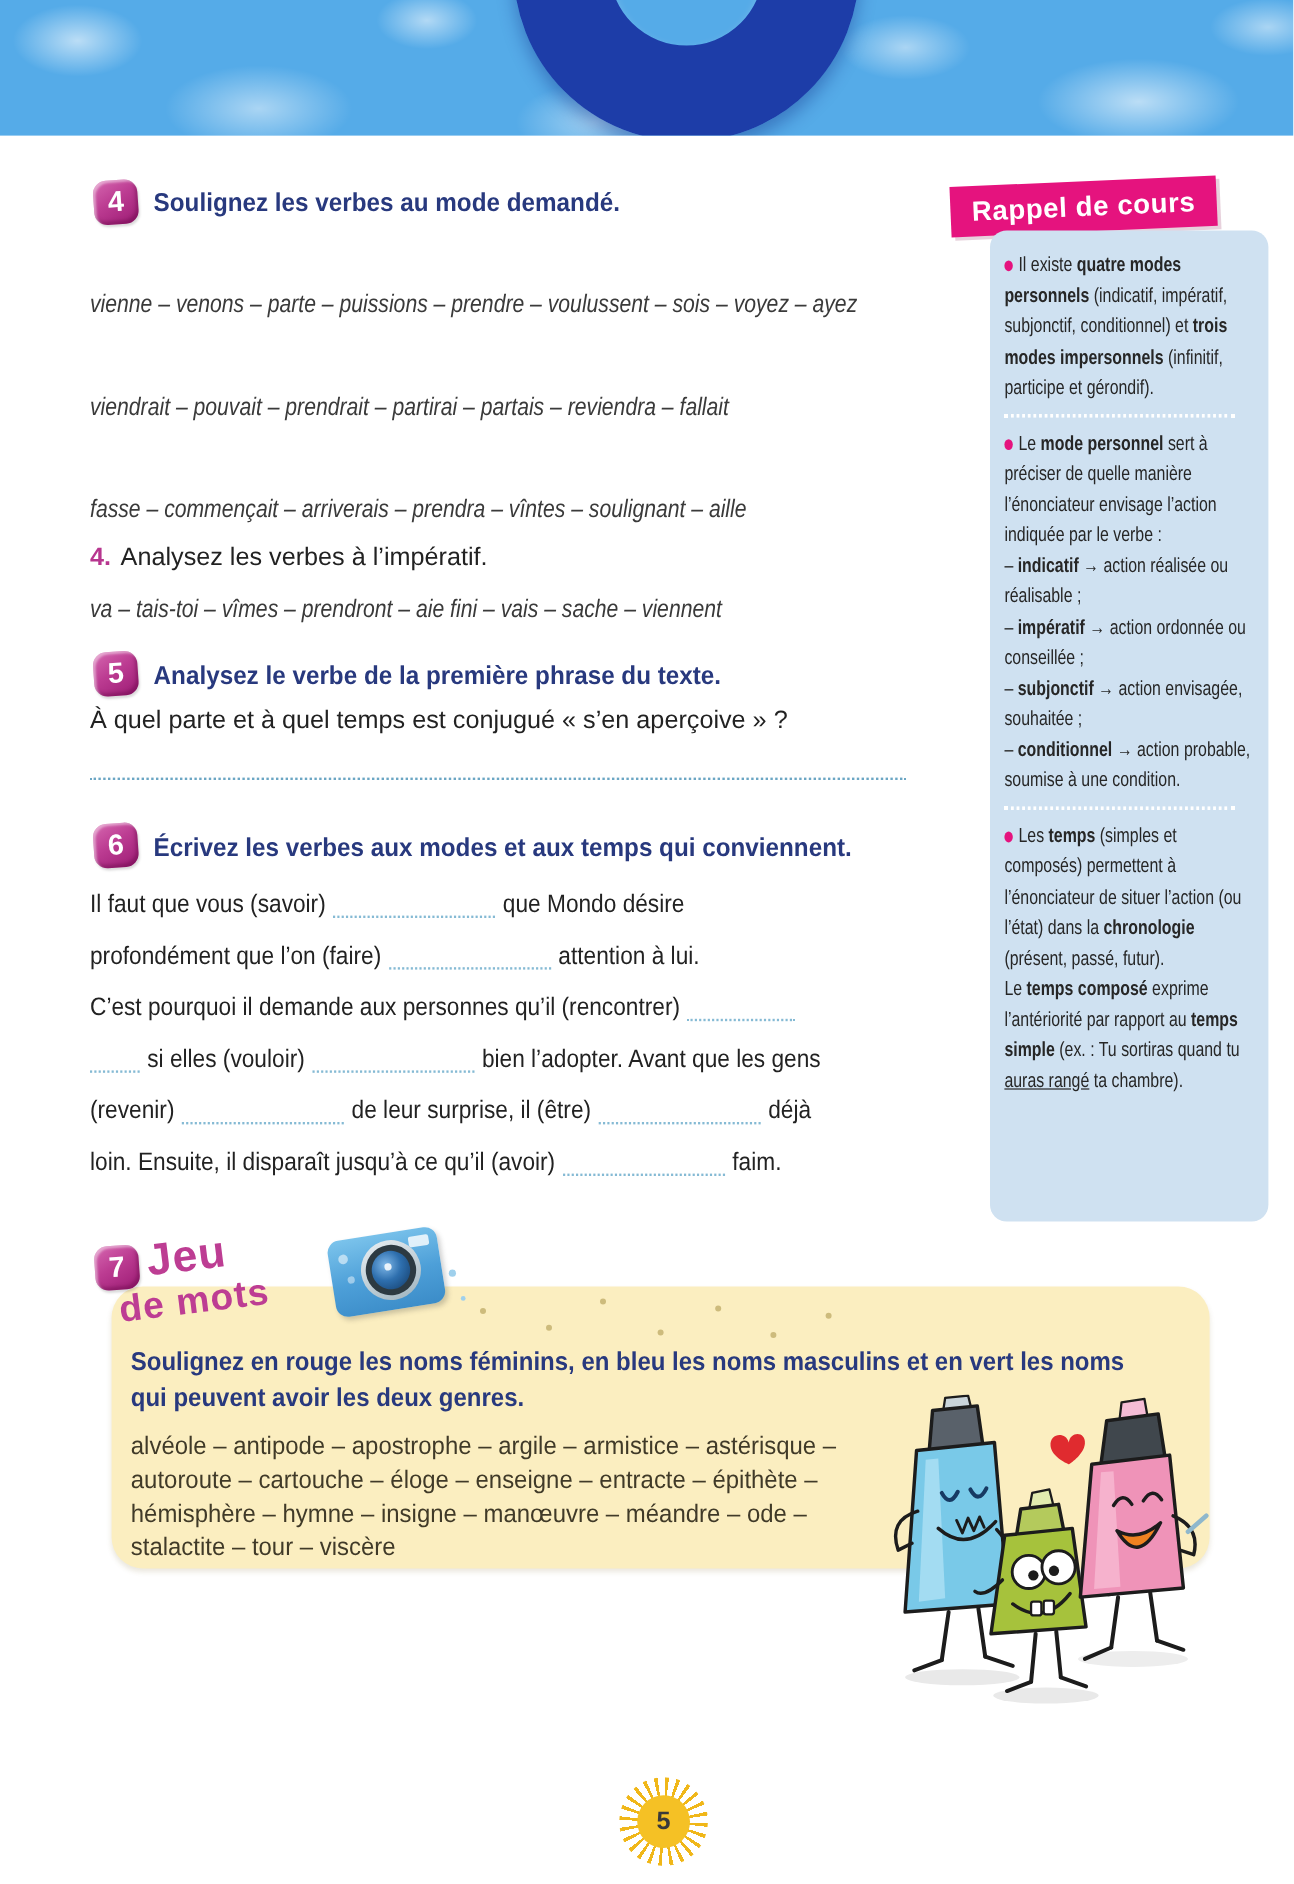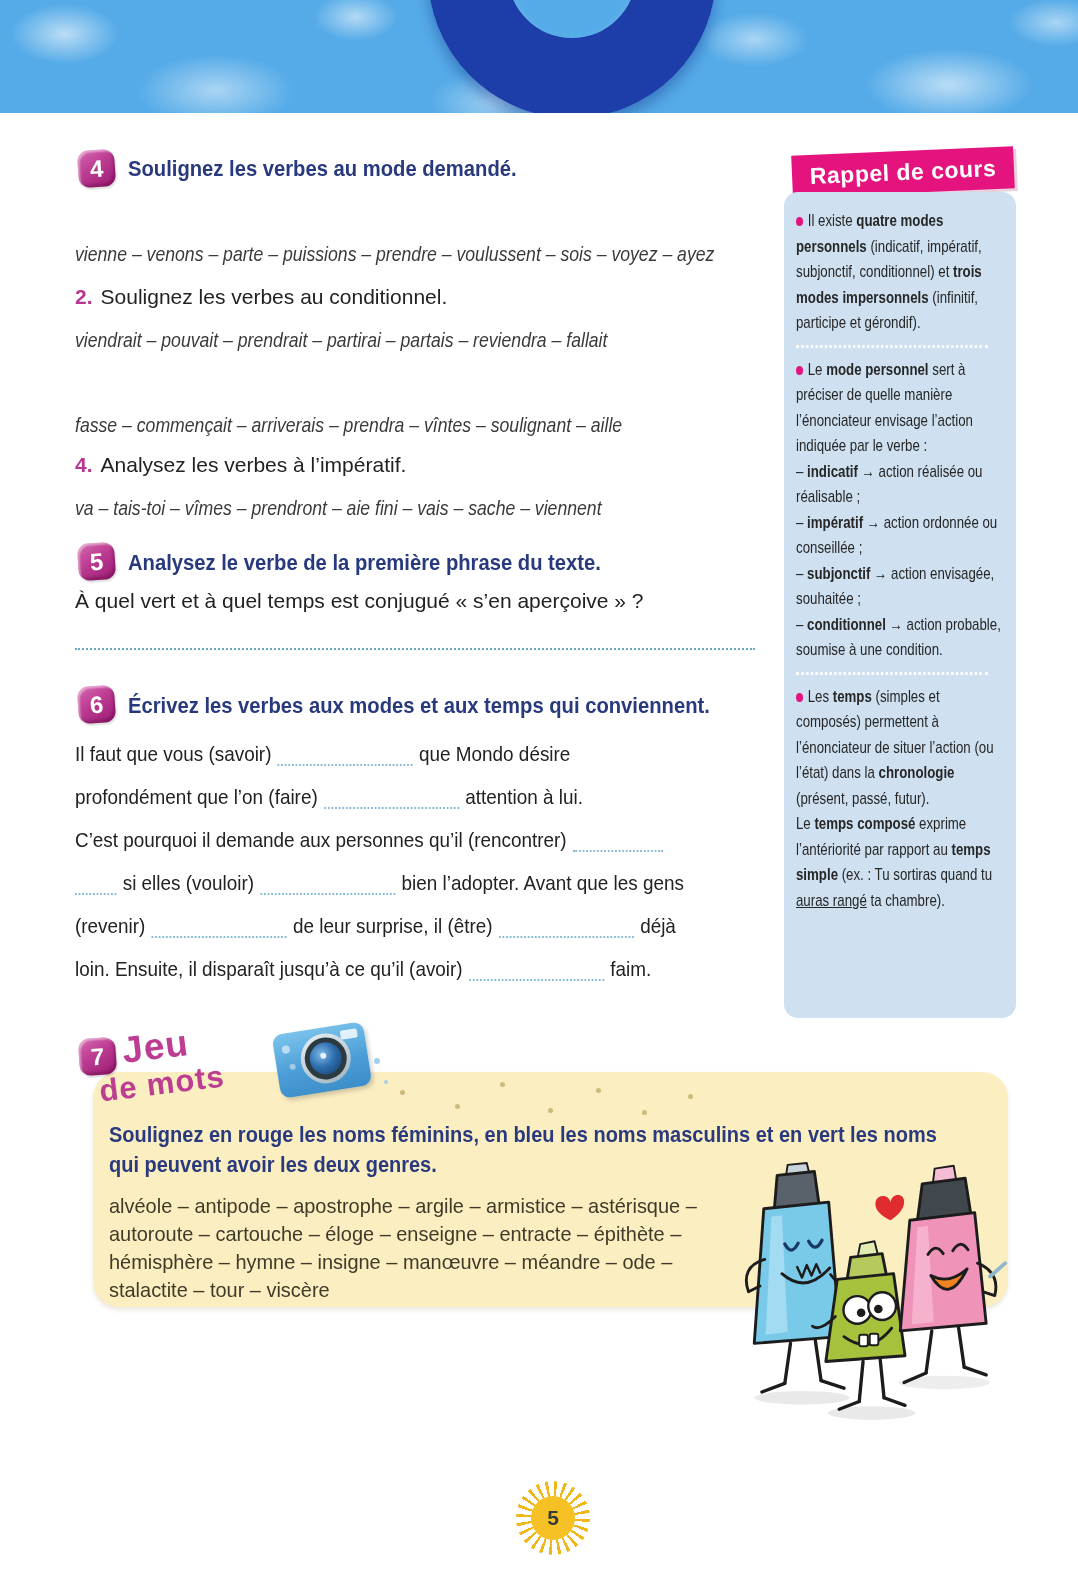--- a/index.html
+++ b/index.html
@@ -35,21 +35,21 @@
   .dotline{position:absolute;left:75px;width:680px;height:0;border-top:2.5px dotted #6ba6c4;}
   
   .p6{position:absolute;left:75px;top:732px;width:700px;font-size:21px;color:#222;}
   .p6 .line{height:43px;line-height:43px;white-space:nowrap;transform:scaleX(.9);transform-origin:0 50%;}
   .blank{display:inline-block;border-bottom:2.5px dotted #85bad4;height:1em;vertical-align:-5px;margin:0 7px;}
   .w150{width:150px;} .w100{width:100px;} .w46{width:46px;margin-left:0;}
   
   .sb-banner{position:absolute;left:792px;top:151px;width:222px;height:42px;background:#e5137e;
     transform:rotate(-2.5deg);color:#fff;font-weight:bold;font-size:23px;text-align:center;
     line-height:42px;letter-spacing:.5px;box-shadow:3px 3px 0 rgba(123,0,62,.18);}
-  .sb-box{position:absolute;left:784px;top:192px;width:232px;height:826px;background:#cfe1f1;
+  .sb-box{position:absolute;left:825px;top:192px;width:232px;height:826px;background:#cfe1f1;
     border-radius:14px;box-sizing:border-box;padding:16px 0 0 12px;overflow:hidden;}
   .sb-inner{width:266px;transform:scaleX(.78);transform-origin:0 0;font-size:17px;
     line-height:25.5px;color:#262626;}
   .sb-inner p{margin:0;}
   .sb-sep{border-top:3px dotted #fff;margin:9px 20px 9px 0;}
   .bullet{display:inline-block;width:9px;height:9px;border-radius:50%;background:#e5137e;margin-right:6px;}
   .b{font-weight:bold;} .u{text-decoration:underline;}
   
   .fun-box{position:absolute;left:93px;top:1072px;width:915px;height:235px;background:#fbeec0;
     border-radius:26px;box-shadow:0 3px 4px rgba(120,100,40,.15);}
@@ -91,35 +91,32 @@
 
   <div class="water">
     <div class="ring"></div>
   </div>
 
   <div class="badge" style="left:78px;top:150px;">4</div>
   <div class="ex-title" style="top:157px;">Soulignez les verbes au mode demandé.</div>
 
   <div class="verbs" style="top:242px;">vienne – venons – parte – puissions – prendre – voulussent – sois – voyez – ayez</div>
 
-  <div class="instr" style="top:285px;">
-    <span class="inum">2.</span><span>Soulignez les verbes au conditionnel.</span>
-  </div>
   <div class="verbs" style="top:328px;">viendrait – pouvait – prendrait – partirai – partais – reviendra – fallait</div>
 
   <div class="verbs" style="top:413px;">fasse – commençait – arriverais – prendra – vîntes – soulignant – aille</div>
 
   <div class="instr" style="top:453px;">
     <span class="inum">4.</span><span>Analysez les verbes à l’impératif.</span>
   </div>
   <div class="verbs" style="top:496px;">va – tais-toi – vîmes – prendront – aie fini – vais – sache – viennent</div>
 
   <div class="badge" style="left:78px;top:543px;">5</div>
   <div class="ex-title" style="top:551px;">Analysez le verbe de la première phrase du texte.</div>
-  <div class="q" style="top:589px;">À quel vert et à quel temps est conjugué « s’en aperçoive » ?</div>
+  <div class="q" style="top:589px;">À quel parte et à quel temps est conjugué « s’en aperçoive » ?</div>
   <div class="dotline" style="top:648px;"></div>
 
   <div class="badge" style="left:78px;top:686px;">6</div>
   <div class="ex-title" style="top:694px;">Écrivez les verbes aux modes et aux temps qui conviennent.</div>
 
   <div class="p6">
     <div class="line">
       <span>Il faut que vous (savoir)</span><span class="blank w150"></span><span>que Mondo désire</span>
     </div>
     <div class="line">

